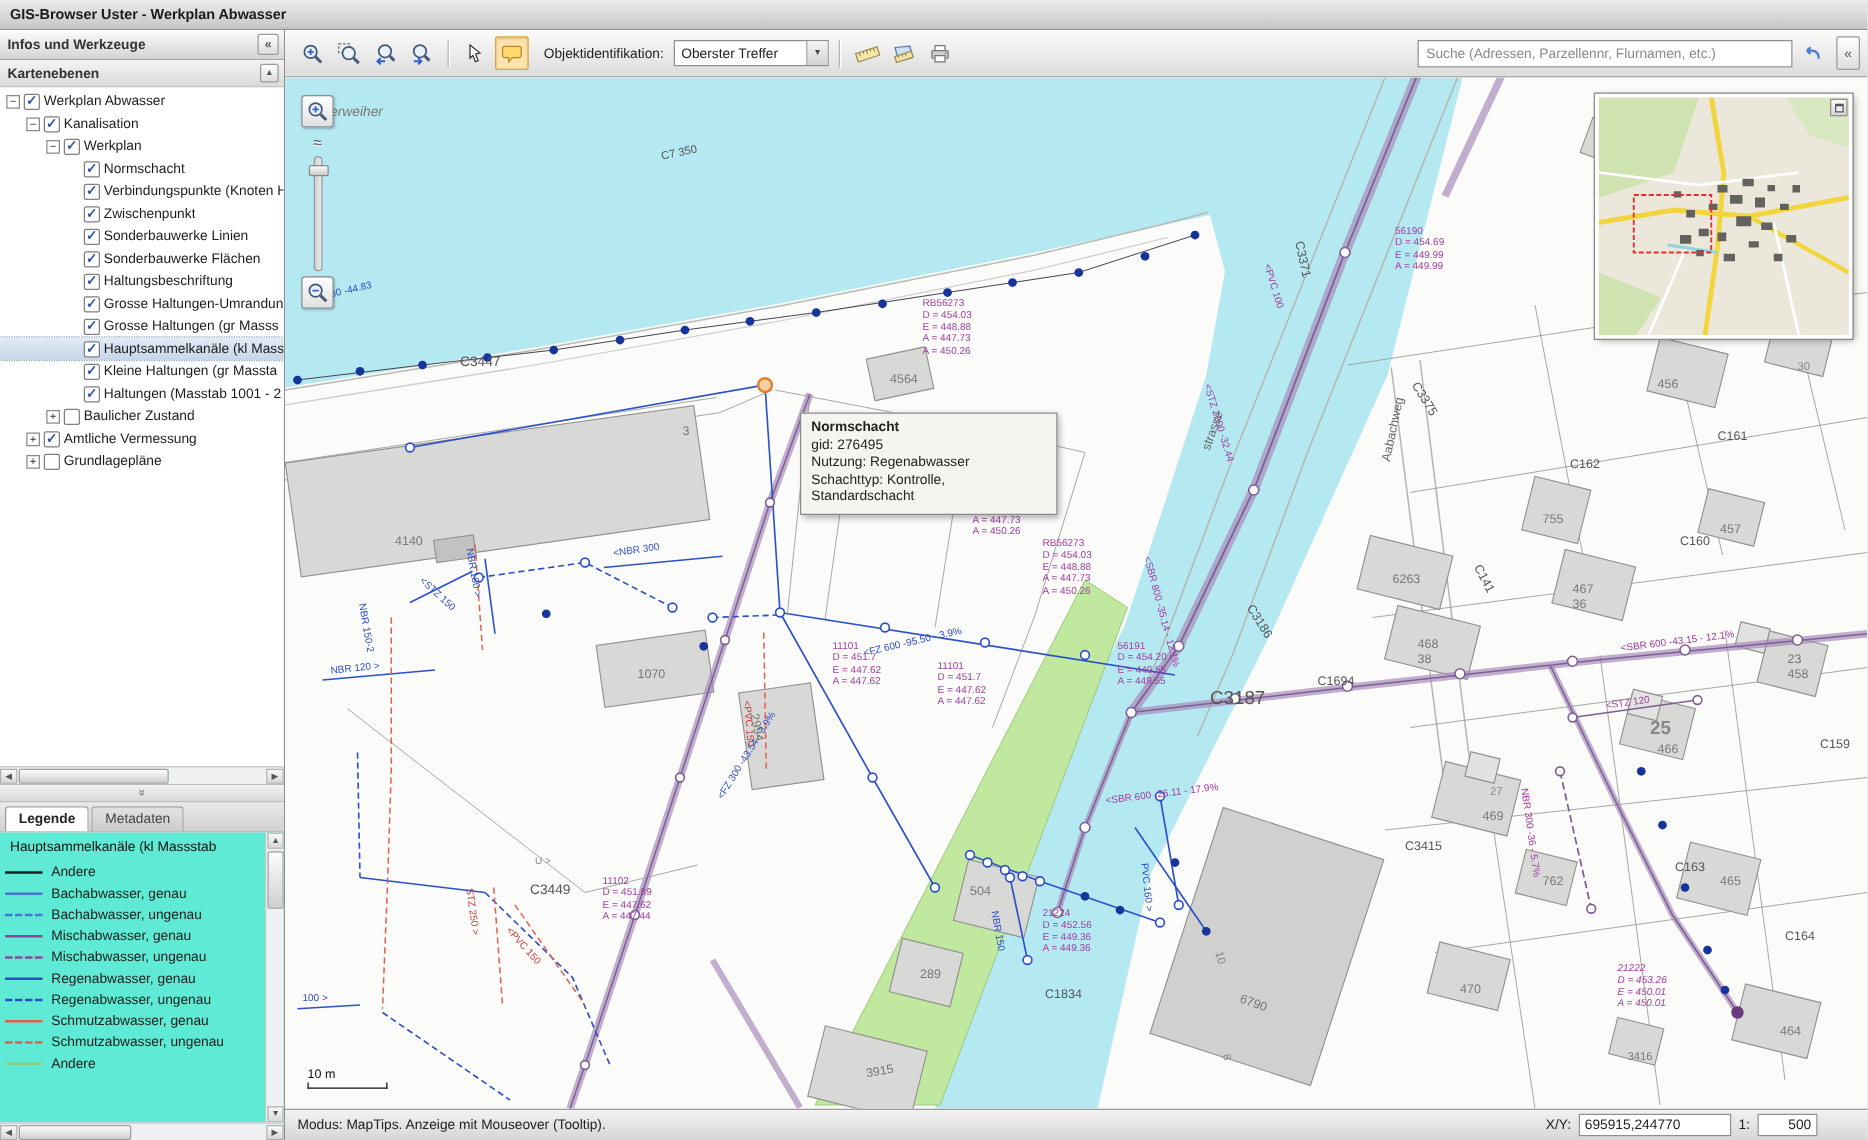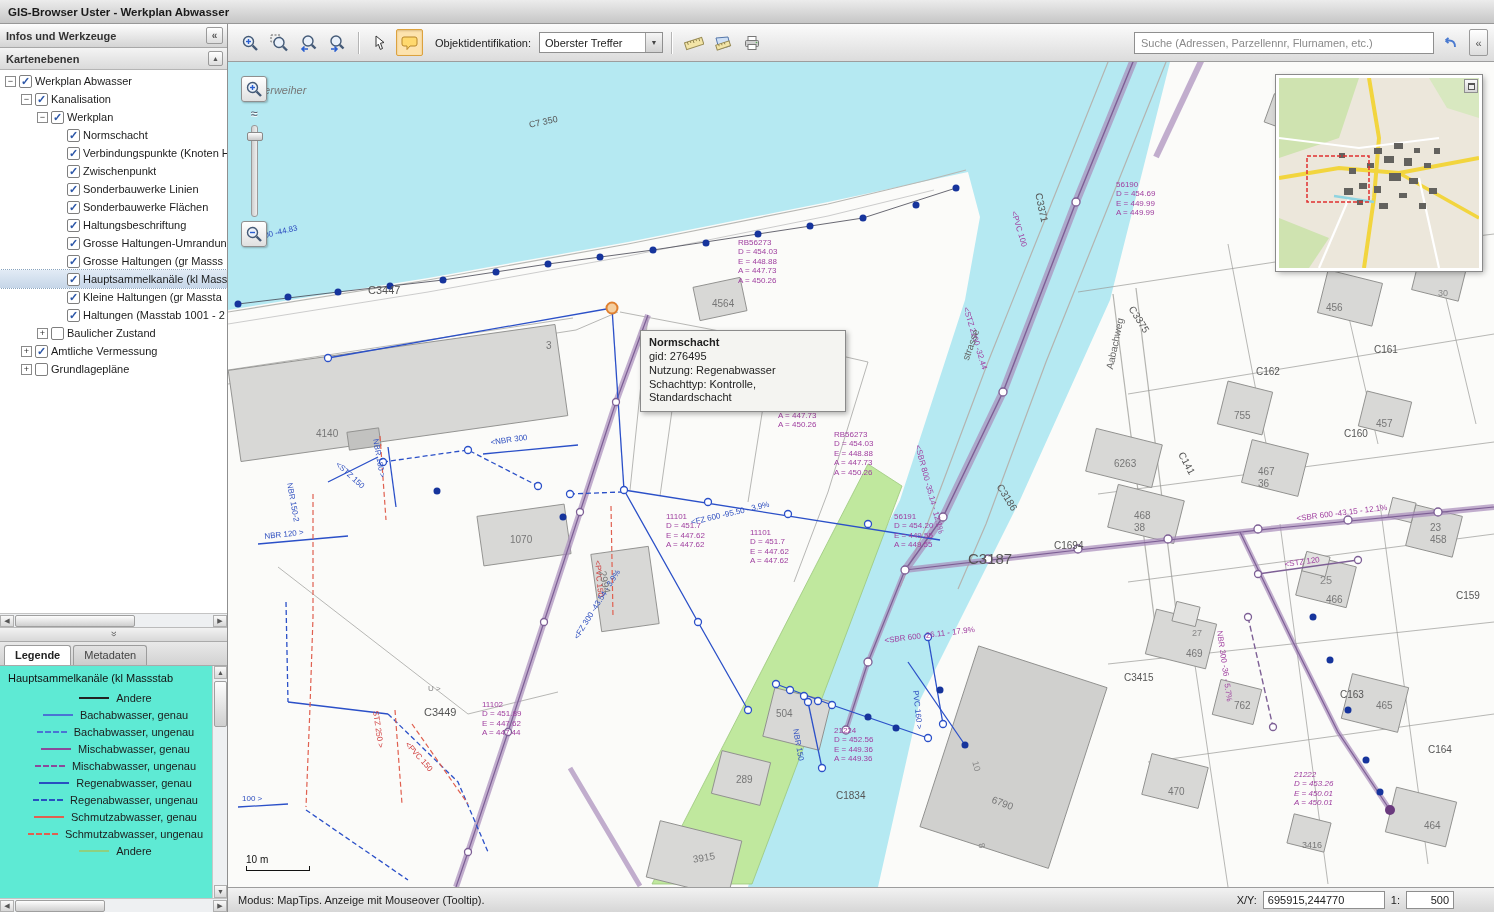--- a/index.html
+++ b/index.html
@@ -44,21 +44,21 @@
   #splitter span { display:inline-block; transform:rotate(-90deg); font-size:10px; color:#666; letter-spacing:-1px; }
 
   #tabs { height:24px; flex:0 0 24px; background:linear-gradient(#e9e9e9,#d2d2d2);
     border-bottom:1px solid #aaa; display:flex; align-items:flex-end; padding:3px 4px 0 4px; gap:2px; }
   .tab { padding:3px 10px 4px 10px; border:1px solid #9c9c9c; border-bottom:none;
     border-radius:3px 3px 0 0; background:linear-gradient(#e2e2e2,#cccccc); color:#444; cursor:pointer; }
   .tab.active { background:#fff; font-weight:bold; color:#222; }
 
   #legend { flex:0 0 232px; background:#5eead4; position:relative; overflow:hidden; }
   #legend-title { padding:6px 8px 5px 8px; font-size:11px; color:#111; white-space:nowrap; }
-  .legend-item { height:17px; display:flex; align-items:center; gap:7px; padding-left:4px;justify-content:center; }
+  .legend-item { height:17px; display:flex; align-items:center; gap:7px; padding-left:4px; }
   .legend-swatch { width:30px; height:0; flex:0 0 30px; }
   .legend-label { font-size:11px; color:#1c1c1c; white-space:nowrap; }
   #legend-vscroll { position:absolute; right:0; top:0; bottom:0; width:15px; background:#eef0f2; border-left:1px solid #c8c8c8; }
   #legend-vscroll .arrow { position:absolute; left:1px; width:13px; height:13px; font-size:7px; color:#555;
     display:flex; align-items:center; justify-content:center; background:linear-gradient(#fafafa,#d8d8d8); border:1px solid #b0b0b0; }
   #legend-vscroll .thumb { position:absolute; left:1px; top:15px; width:13px; height:46px;
     background:linear-gradient(#fdfdfd,#cfcfcf); border:1px solid #9f9f9f; border-radius:2px; }
 
   
   #toolbar { position:absolute; left:228px; top:24px; width:1266px; height:38px;
@@ -673,21 +673,21 @@
 A = 449.36</div>
       <div class="mlabel" style="left: 656px; top: 574px; color: rgb(160, 64, 160); font-size: 8px; transform: rotate(-7deg);">&lt;SBR 600 -26.11 - 17.9%</div>
       <div class="mlabel" style="left: 694px; top: 382px; color: rgb(160, 64, 160); font-size: 8px; transform: rotate(75deg);">&lt;SBR 800 -35.14 - 12.1%</div>
       <div class="mlabel" style="left: 1068px; top: 452px; color: rgb(160, 64, 160); font-size: 8px; transform: rotate(-7deg);">&lt;SBR 600 -43.15 - 12.1%</div>
       <div class="mlabel" style="left: 1056px; top: 498px; color: rgb(160, 64, 160); font-size: 8px; transform: rotate(-8deg);">&lt;STZ 120</div>
       <div class="mlabel" style="left: 996px; top: 568px; color: rgb(160, 64, 160); font-size: 8px; transform: rotate(82deg);">NBR 300 -36 - 5.7%</div>
       <div class="mlabel" style="left: 896px; top: 610px; color: rgb(85, 85, 85); font-size: 10px;">C3415</div>
       <div class="mlabel" style="left: 958px; top: 586px; color: rgb(119, 119, 119); font-size: 10px;">469</div>
       <div class="mlabel" style="left: 964px; top: 566px; color: rgb(136, 136, 136); font-size: 9px;">27</div>
       <div class="mlabel" style="left: 1098px; top: 532px; color: rgb(119, 119, 119); font-size: 10px;">466</div>
-      <div class="mlabel" style="left: 1092px; top: 512px; color: rgb(136, 136, 136); font-size: 11px;">25</div>
+      <div class="mlabel" style="left: 1092px; top: 512px; color: rgb(136, 136, 136); font-size: 15px; font-weight: bold;">25</div>
       <div class="mlabel" style="left: 1228px; top: 528px; color: rgb(85, 85, 85); font-size: 10px;">C159</div>
       <div class="mlabel" style="left: 1112px; top: 627px; color: rgb(85, 85, 85); font-size: 10px;">C163</div>
       <div class="mlabel" style="left: 1006px; top: 638px; color: rgb(119, 119, 119); font-size: 10px;">762</div>
       <div class="mlabel" style="left: 1148px; top: 638px; color: rgb(119, 119, 119); font-size: 10px;">465</div>
       <div class="mlabel" style="left: 1200px; top: 682px; color: rgb(85, 85, 85); font-size: 10px;">C164</div>
       <div class="mlabel" style="left: 940px; top: 724px; color: rgb(119, 119, 119); font-size: 10px;">470</div>
       <div class="mlabel" style="left: 1074px; top: 778px; color: rgb(119, 119, 119); font-size: 9px;">3416</div>
       <div class="mlabel" style="left: 1202px; top: 460px; color: rgb(119, 119, 119); font-size: 10px;">23
 458</div>
       <div class="mlabel" style="left: 1196px; top: 758px; color: rgb(119, 119, 119); font-size: 10px;">464</div>

